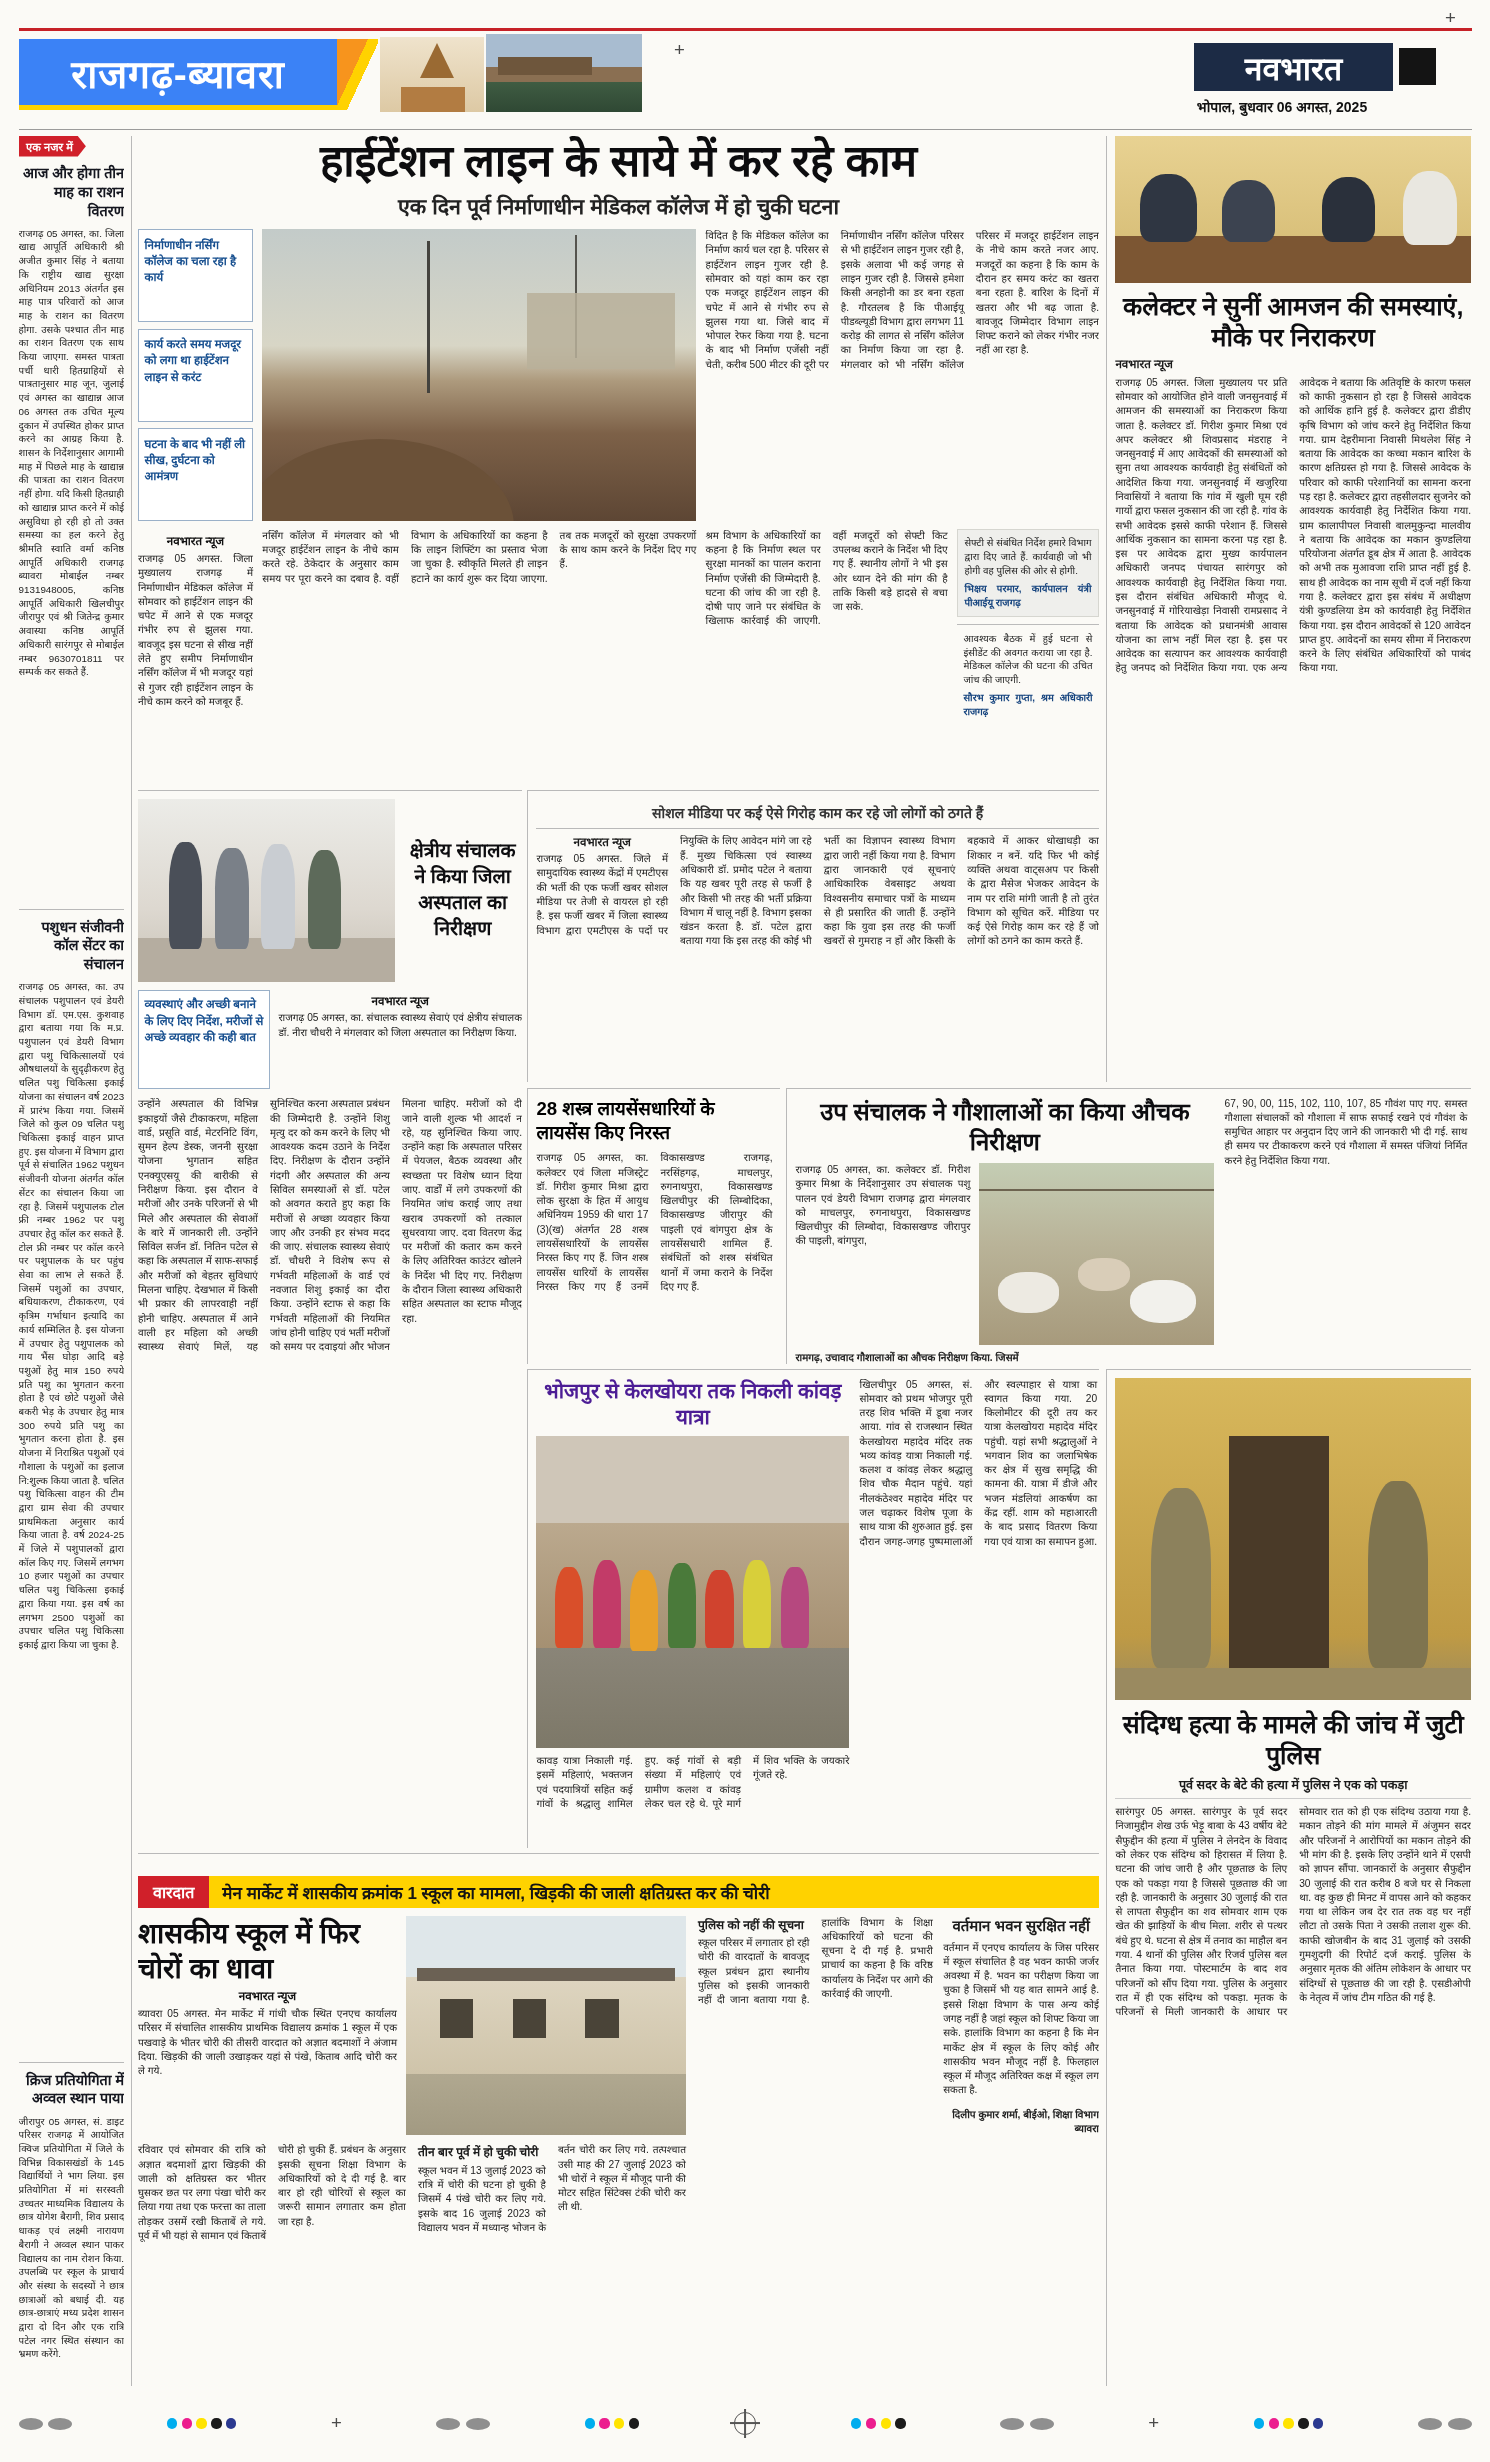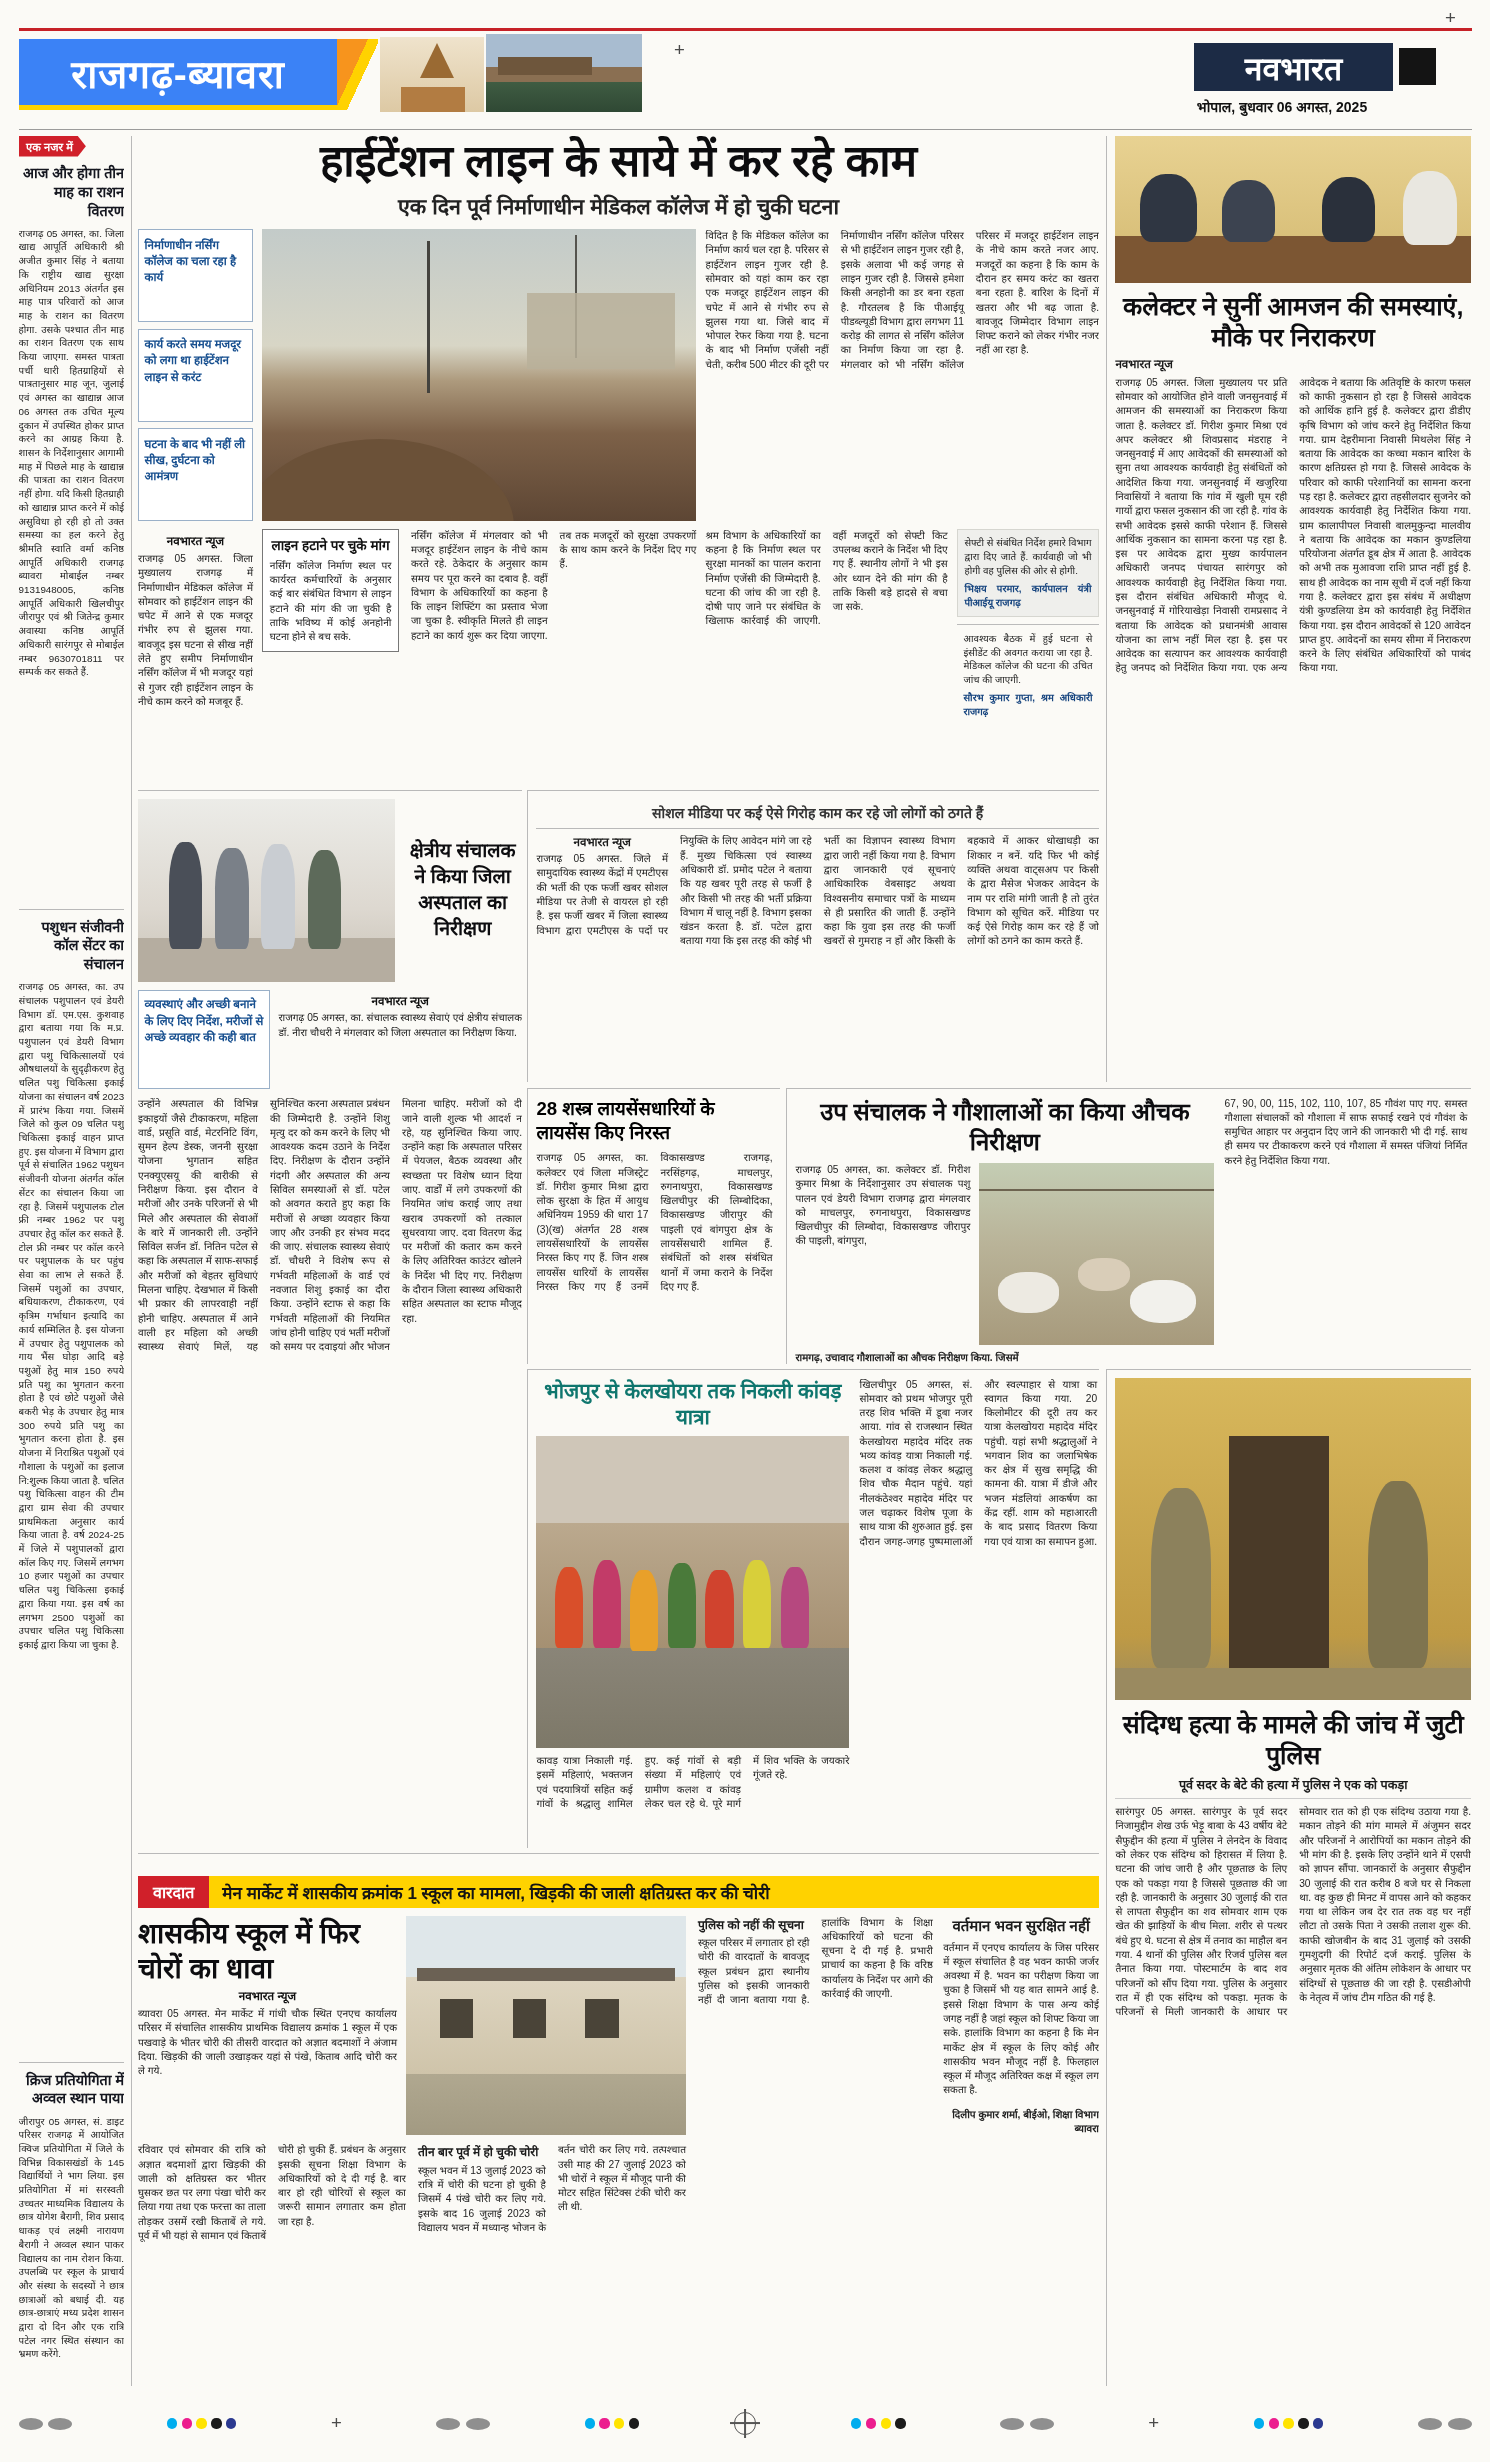--- a/index.html
+++ b/index.html
@@ -115,21 +115,21 @@
   .g-fence{left:0;right:0;top:14%;height:2.8px;background:#6d6450;}
   .g-cow1{left:8%;bottom:18%;width:26%;height:22%;background:#edeae2;border-radius:45%;}
   .g-cow2{left:42%;bottom:30%;width:22%;height:18%;background:#d9cdb8;border-radius:45%;}
   .g-cow3{left:64%;bottom:12%;width:28%;height:24%;background:#f2f1ec;border-radius:45%;}
   .gau-caption{font-size:10.2px;font-weight:700;margin-top:4.7px;color:#222;}
   .gau-right{flex:1;padding-right:3.7px;height:100%;}
 
   
   .kanwar{left:527px;top:1369px;width:572px;height:479px;border-top:0.9px solid #b9b9b9;border-left:0.9px solid #b9b9b9;padding:7.5px 0 0 8.4px;display:flex;gap:10.2px;}
   .kan-left{width:313px;display:flex;flex-direction:column;}
-  .kan-hl{font-size:20.5px;font-weight:800;text-align:center;line-height:1.28;margin-bottom:5.6px;color:#0f766e;}
+  .kan-hl{font-size:20.5px;font-weight:800;text-align:center;line-height:1.28;margin-bottom:5.6px;color:#4c1d95;}
   .kanwar-photo{height:322px;background:linear-gradient(#cfc6b8 0%,#cfc6b8 28%,#bba98e 28%,#a59072 68%,#8a8578 68%,#7d7868 100%);}
   .k-s1{left:6%;top:42%;width:9%;height:26%;background:#d94f2a;border-radius:40% 40% 10% 10%;}
   .k-s2{left:18%;top:40%;width:9%;height:28%;background:#c23b68;border-radius:40% 40% 10% 10%;}
   .k-s3{left:30%;top:43%;width:9%;height:26%;background:#e8a02a;border-radius:40% 40% 10% 10%;}
   .k-s4{left:42%;top:41%;width:9%;height:27%;background:#4a7a3a;border-radius:40% 40% 10% 10%;}
   .k-s5{left:54%;top:43%;width:9%;height:25%;background:#d0432e;border-radius:40% 40% 10% 10%;}
   .k-s6{left:66%;top:40%;width:9%;height:28%;background:#d8cf3a;border-radius:40% 40% 10% 10%;}
   .k-s7{left:78%;top:42%;width:9%;height:26%;background:#b6487f;border-radius:40% 40% 10% 10%;}
   .kan-bottom{height:97px;margin-top:6.5px;}
   .kan-right{flex:1;height:100%;padding-right:1.9px;}
@@ -240,24 +240,20 @@
         <div class="ph s-mound"></div>
       </div>
       <div class="cols3">
         <p class="body-text">विदित है कि मेडिकल कॉलेज का निर्माण कार्य चल रहा है. परिसर से हाईटेंशन लाइन गुजर रही है. सोमवार को यहां काम कर रहा एक मजदूर हाईटेंशन लाइन की चपेट में आने से गंभीर रुप से झुलस गया था. जिसे बाद में भोपाल रेफर किया गया है. घटना के बाद भी निर्माण एजेंसी नहीं चेती, करीब 500 मीटर की दूरी पर निर्माणाधीन नर्सिंग कॉलेज परिसर से भी हाईटेंशन लाइन गुजर रही है, इसके अलावा भी कई जगह से लाइन गुजर रही है. जिससे हमेशा किसी अनहोनी का डर बना रहता है. गौरतलब है कि पीआईयू पीडब्ल्यूडी विभाग द्वारा लगभग 11 करोड़ की लागत से नर्सिंग कॉलेज का निर्माण किया जा रहा है. मंगलवार को भी नर्सिंग कॉलेज परिसर में मजदूर हाईटेंशन लाइन के नीचे काम करते नजर आए. मजदूरों का कहना है कि काम के दौरान हर समय करंट का खतरा बना रहता है. बारिश के दिनों में खतरा और भी बढ़ जाता है. बावजूद जिम्मेदार विभाग लाइन शिफ्ट कराने को लेकर गंभीर नजर नहीं आ रहा है.</p>
       </div>
       <div class="lead-a2">
         <div class="byline">नवभारत न्यूज</div>
         <p class="body-text">राजगढ़ 05 अगस्त. जिला मुख्यालय राजगढ़ में निर्माणाधीन मेडिकल कॉलेज में सोमवार को हाईटेंशन लाइन की चपेट में आने से एक मजदूर गंभीर रुप से झुलस गया. बावजूद इस घटना से सीख नहीं लेते हुए समीप निर्माणाधीन नर्सिंग कॉलेज में भी मजदूर यहां से गुजर रही हाईटेंशन लाइन के नीचे काम करने को मजबूर हैं.</p>
       </div>
       <div class="cols3 lead-b2">
-        <div class="inset-box">
-          <h3>लाइन हटाने पर चुके मांग</h3>
-          <p class="body-text">नर्सिंग कॉलेज निर्माण स्थल पर कार्यरत कर्मचारियों के अनुसार कई बार संबंधित विभाग से लाइन हटाने की मांग की जा चुकी है ताकि भविष्य में कोई अनहोनी घटना होने से बच सके.</p>
-        </div>
         <p class="body-text">नर्सिंग कॉलेज में मंगलवार को भी मजदूर हाईटेंशन लाइन के नीचे काम करते रहे. ठेकेदार के अनुसार काम समय पर पूरा करने का दबाव है. वहीं विभाग के अधिकारियों का कहना है कि लाइन शिफ्टिंग का प्रस्ताव भेजा जा चुका है. स्वीकृति मिलते ही लाइन हटाने का कार्य शुरू कर दिया जाएगा. तब तक मजदूरों को सुरक्षा उपकरणों के साथ काम करने के निर्देश दिए गए हैं.</p>
       </div>
       <div class="lead-c2">
         <div class="cols2 lead-c2-cols">
           <p class="body-text">श्रम विभाग के अधिकारियों का कहना है कि निर्माण स्थल पर सुरक्षा मानकों का पालन कराना निर्माण एजेंसी की जिम्मेदारी है. घटना की जांच की जा रही है. दोषी पाए जाने पर संबंधित के खिलाफ कार्रवाई की जाएगी. वहीं मजदूरों को सेफ्टी किट उपलब्ध कराने के निर्देश भी दिए गए हैं. स्थानीय लोगों ने भी इस ओर ध्यान देने की मांग की है ताकि किसी बड़े हादसे से बचा जा सके.</p>
         </div>
         <div class="quotes">
           <div class="quote-box">
             <p>सेफ्टी से संबंधित निर्देश हमारे विभाग द्वारा दिए जाते हैं. कार्यवाही जो भी होगी वह पुलिस की ओर से होगी.</p>
             <div class="q-author">भिक्षय परमार, कार्यपालन यंत्री पीआईयू राजगढ़</div>

